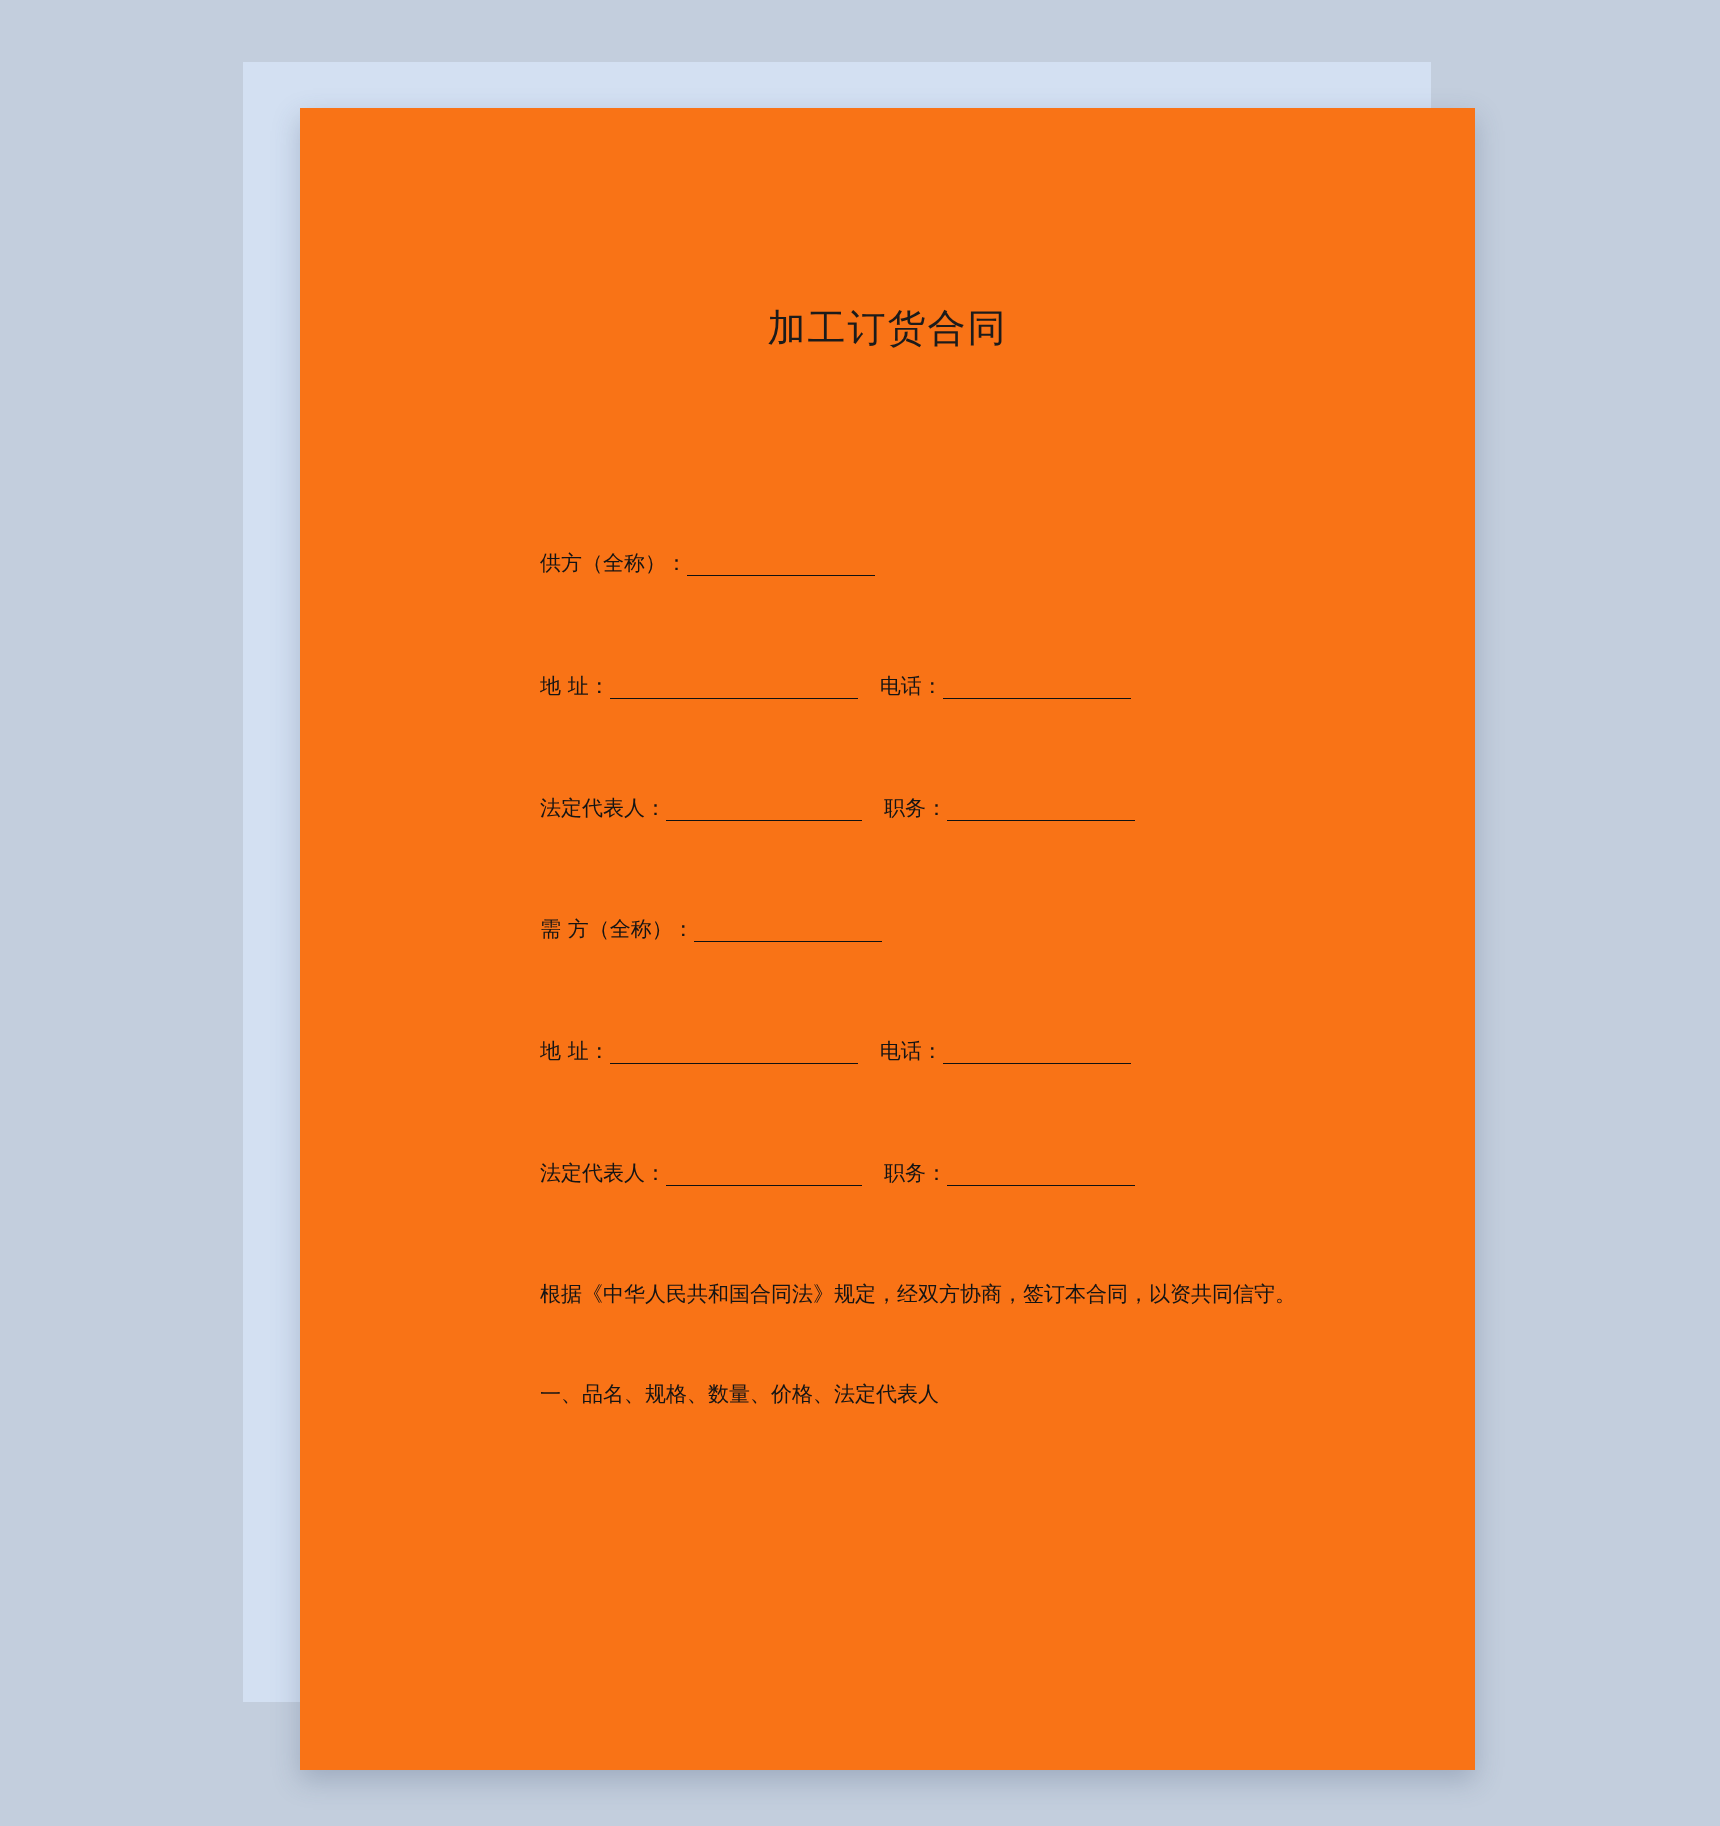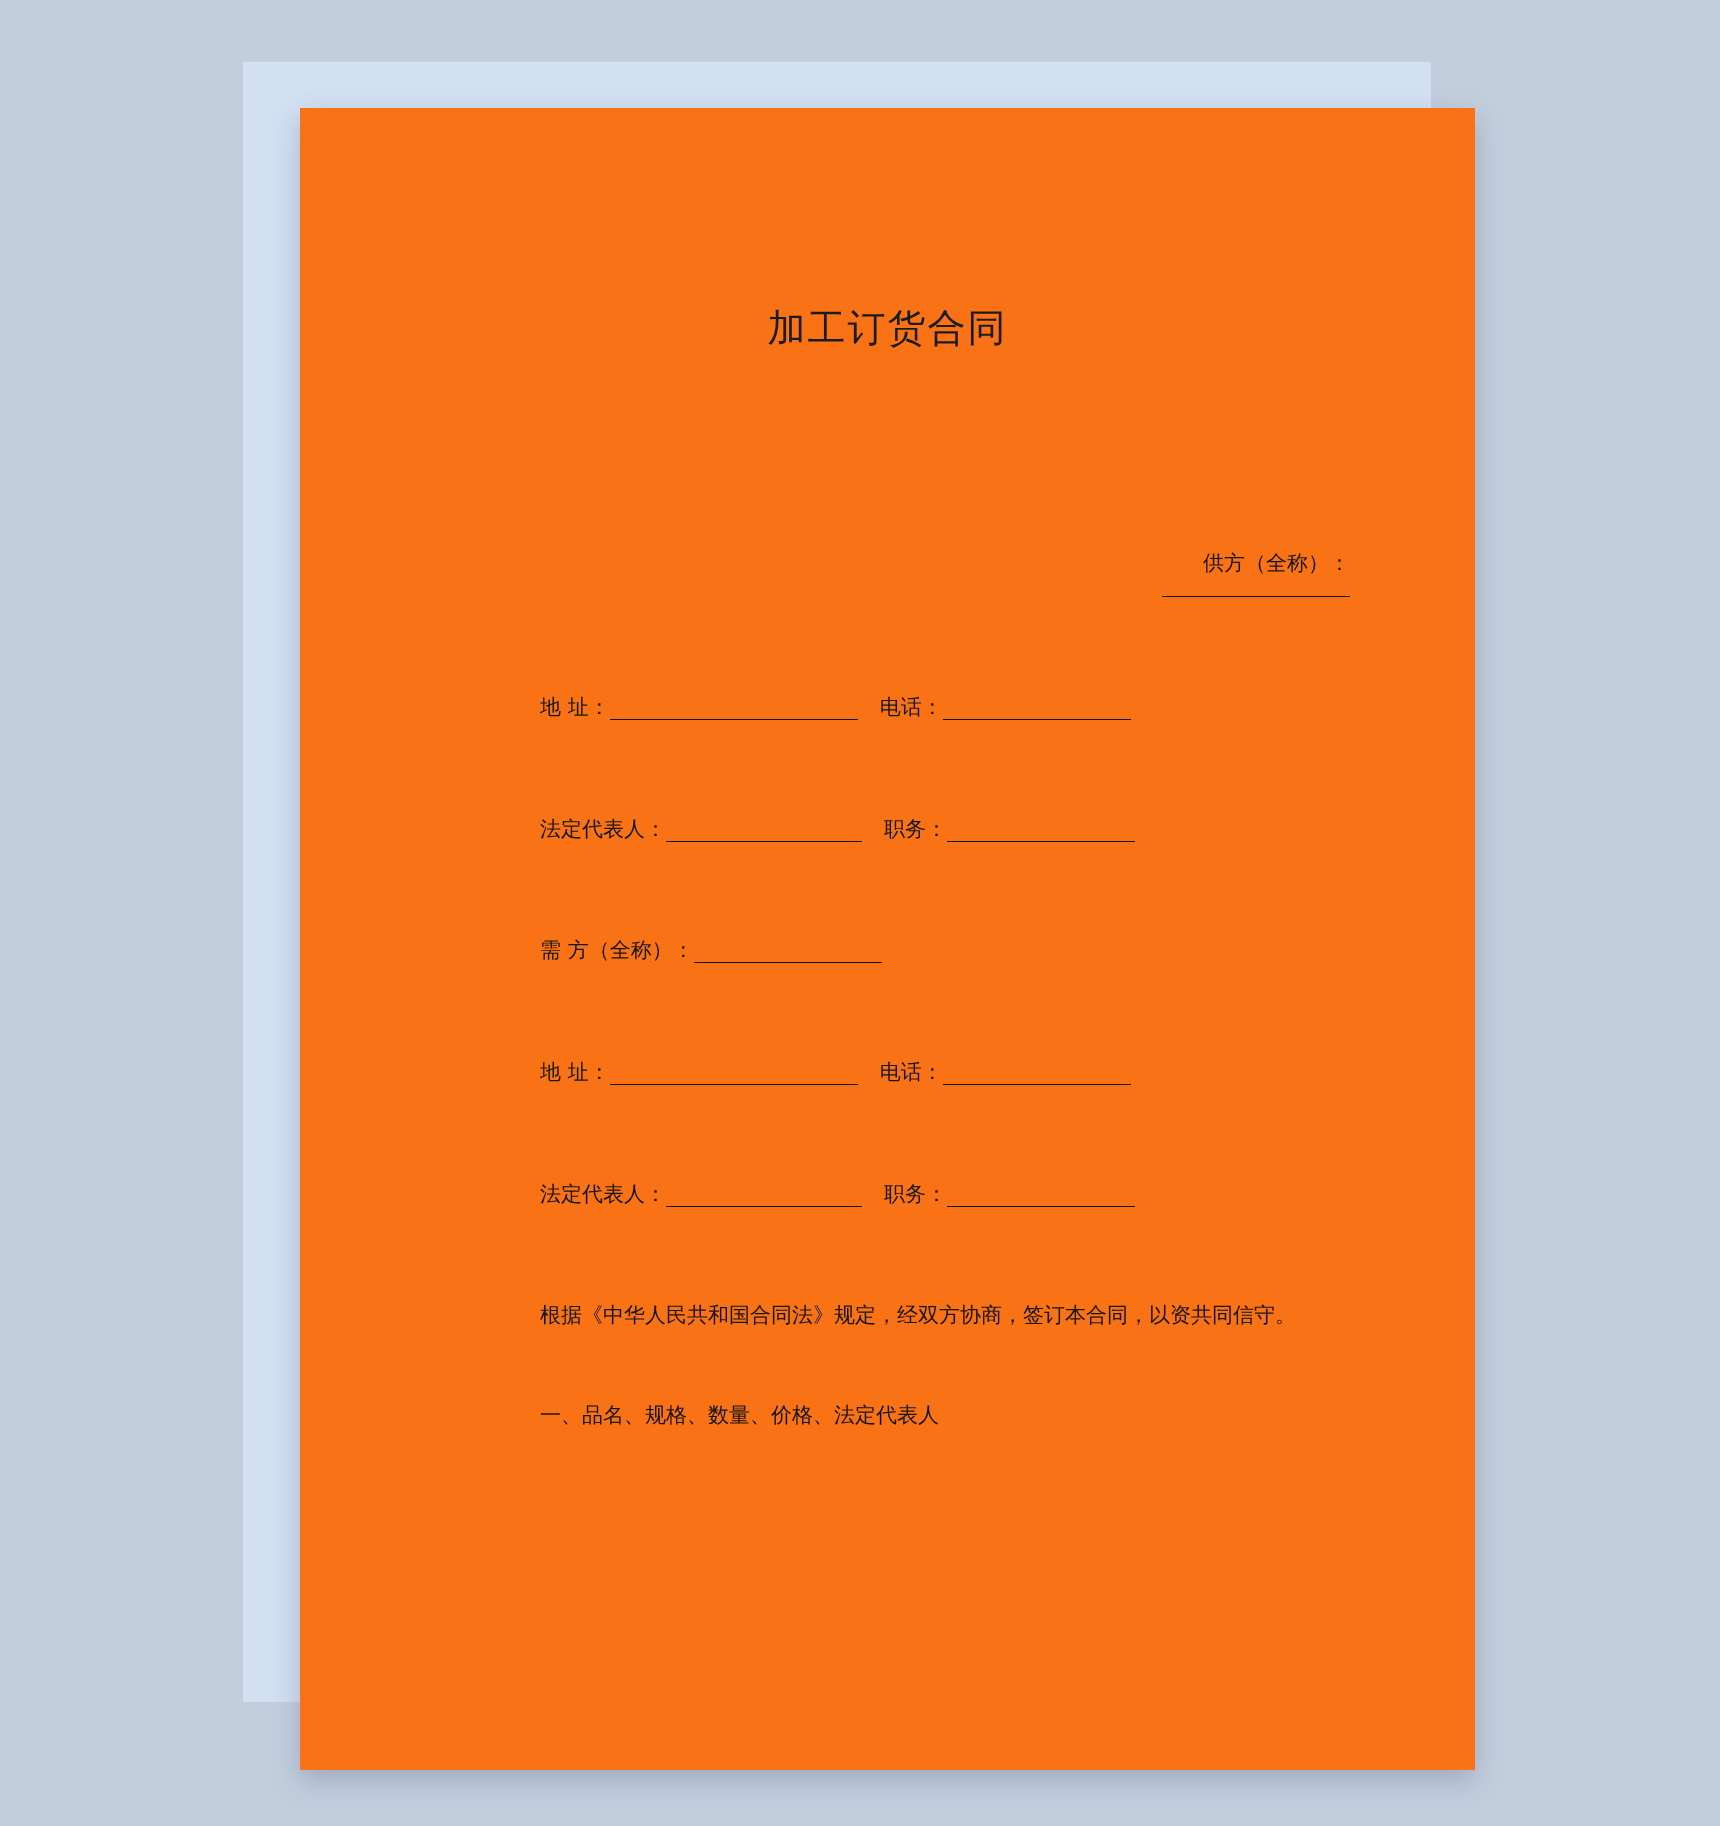--- a/index.html
+++ b/index.html
@@ -67,21 +67,21 @@
     font-size: 21px;
     line-height: 26px;
   }
 
   .blank {
     display: inline-block;
     border-bottom: 1.6px solid #111;
     height: 20px;
   }
 
-  .r1 { margin-top: 196px; flex-direction: column; }
+  .r1 { margin-top: 196px; }
   .r2 { margin-top: 97px; }
   .r3 { margin-top: 96px; }
   .r4 { margin-top: 95px; align-items: flex-end; }
   .r5 { margin-top: 96px; }
   .r6 { margin-top: 96px; }
 
   .para {
     margin-top: 82px;
     font-size: 21px;
     line-height: 52px;

